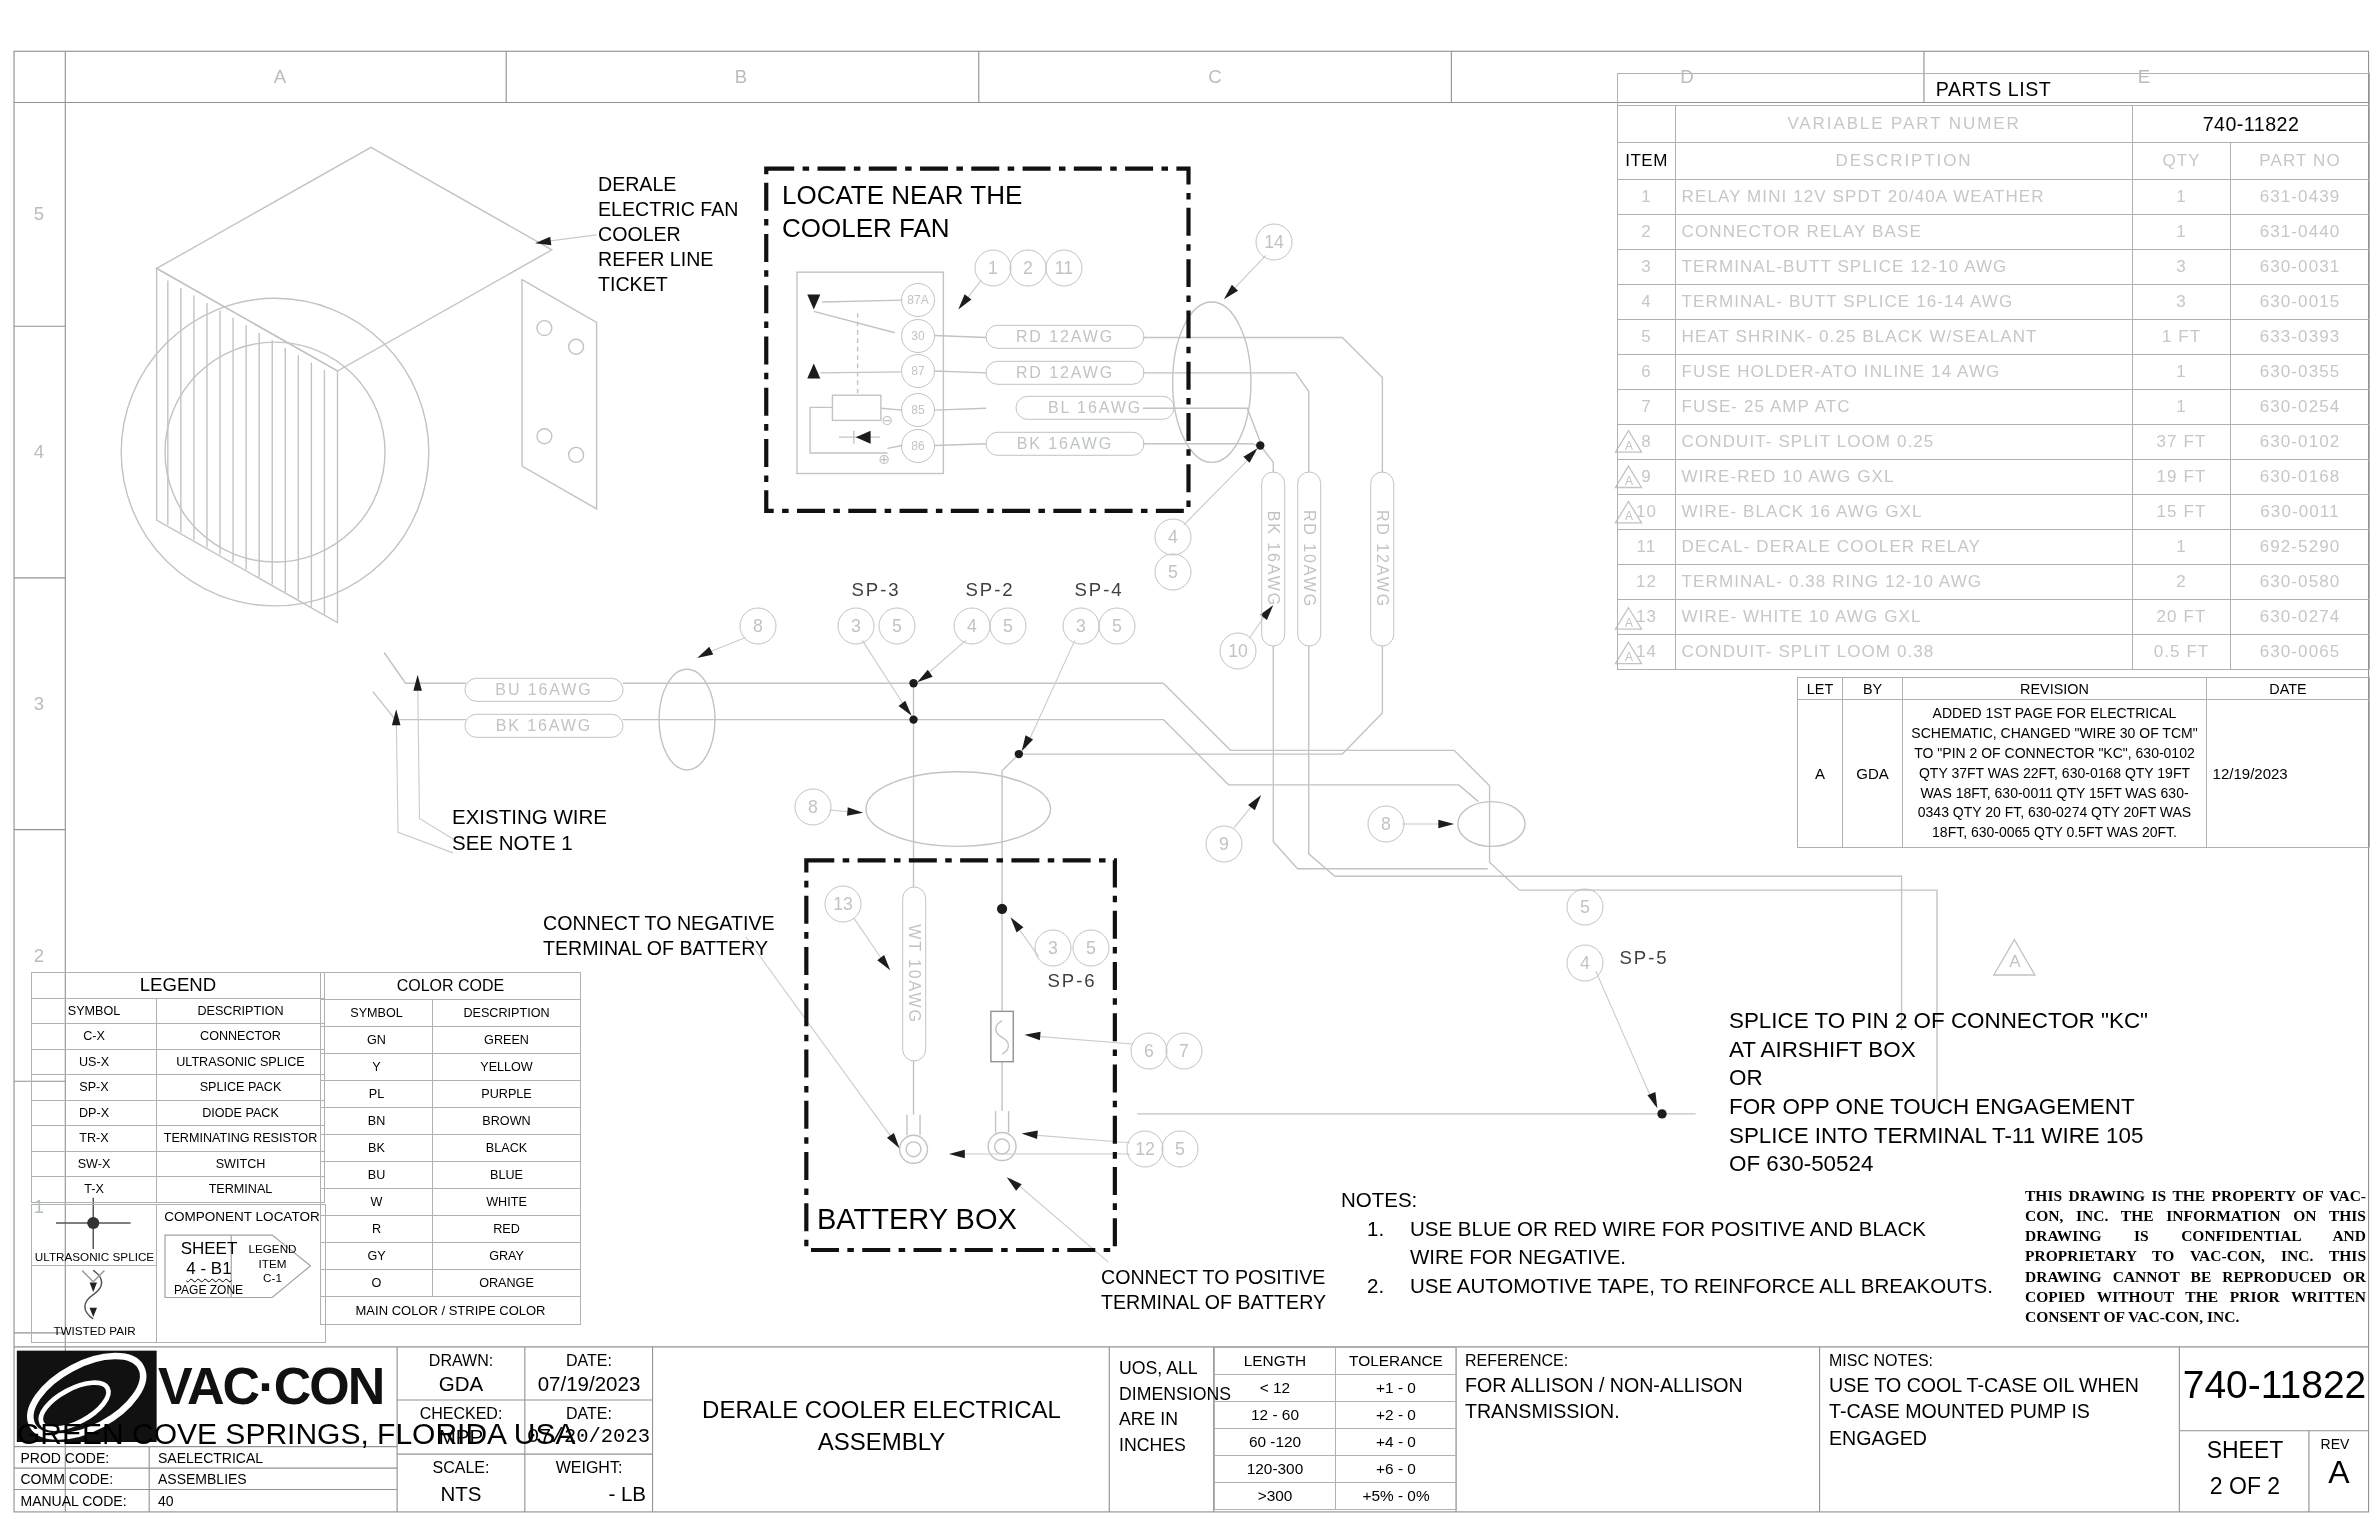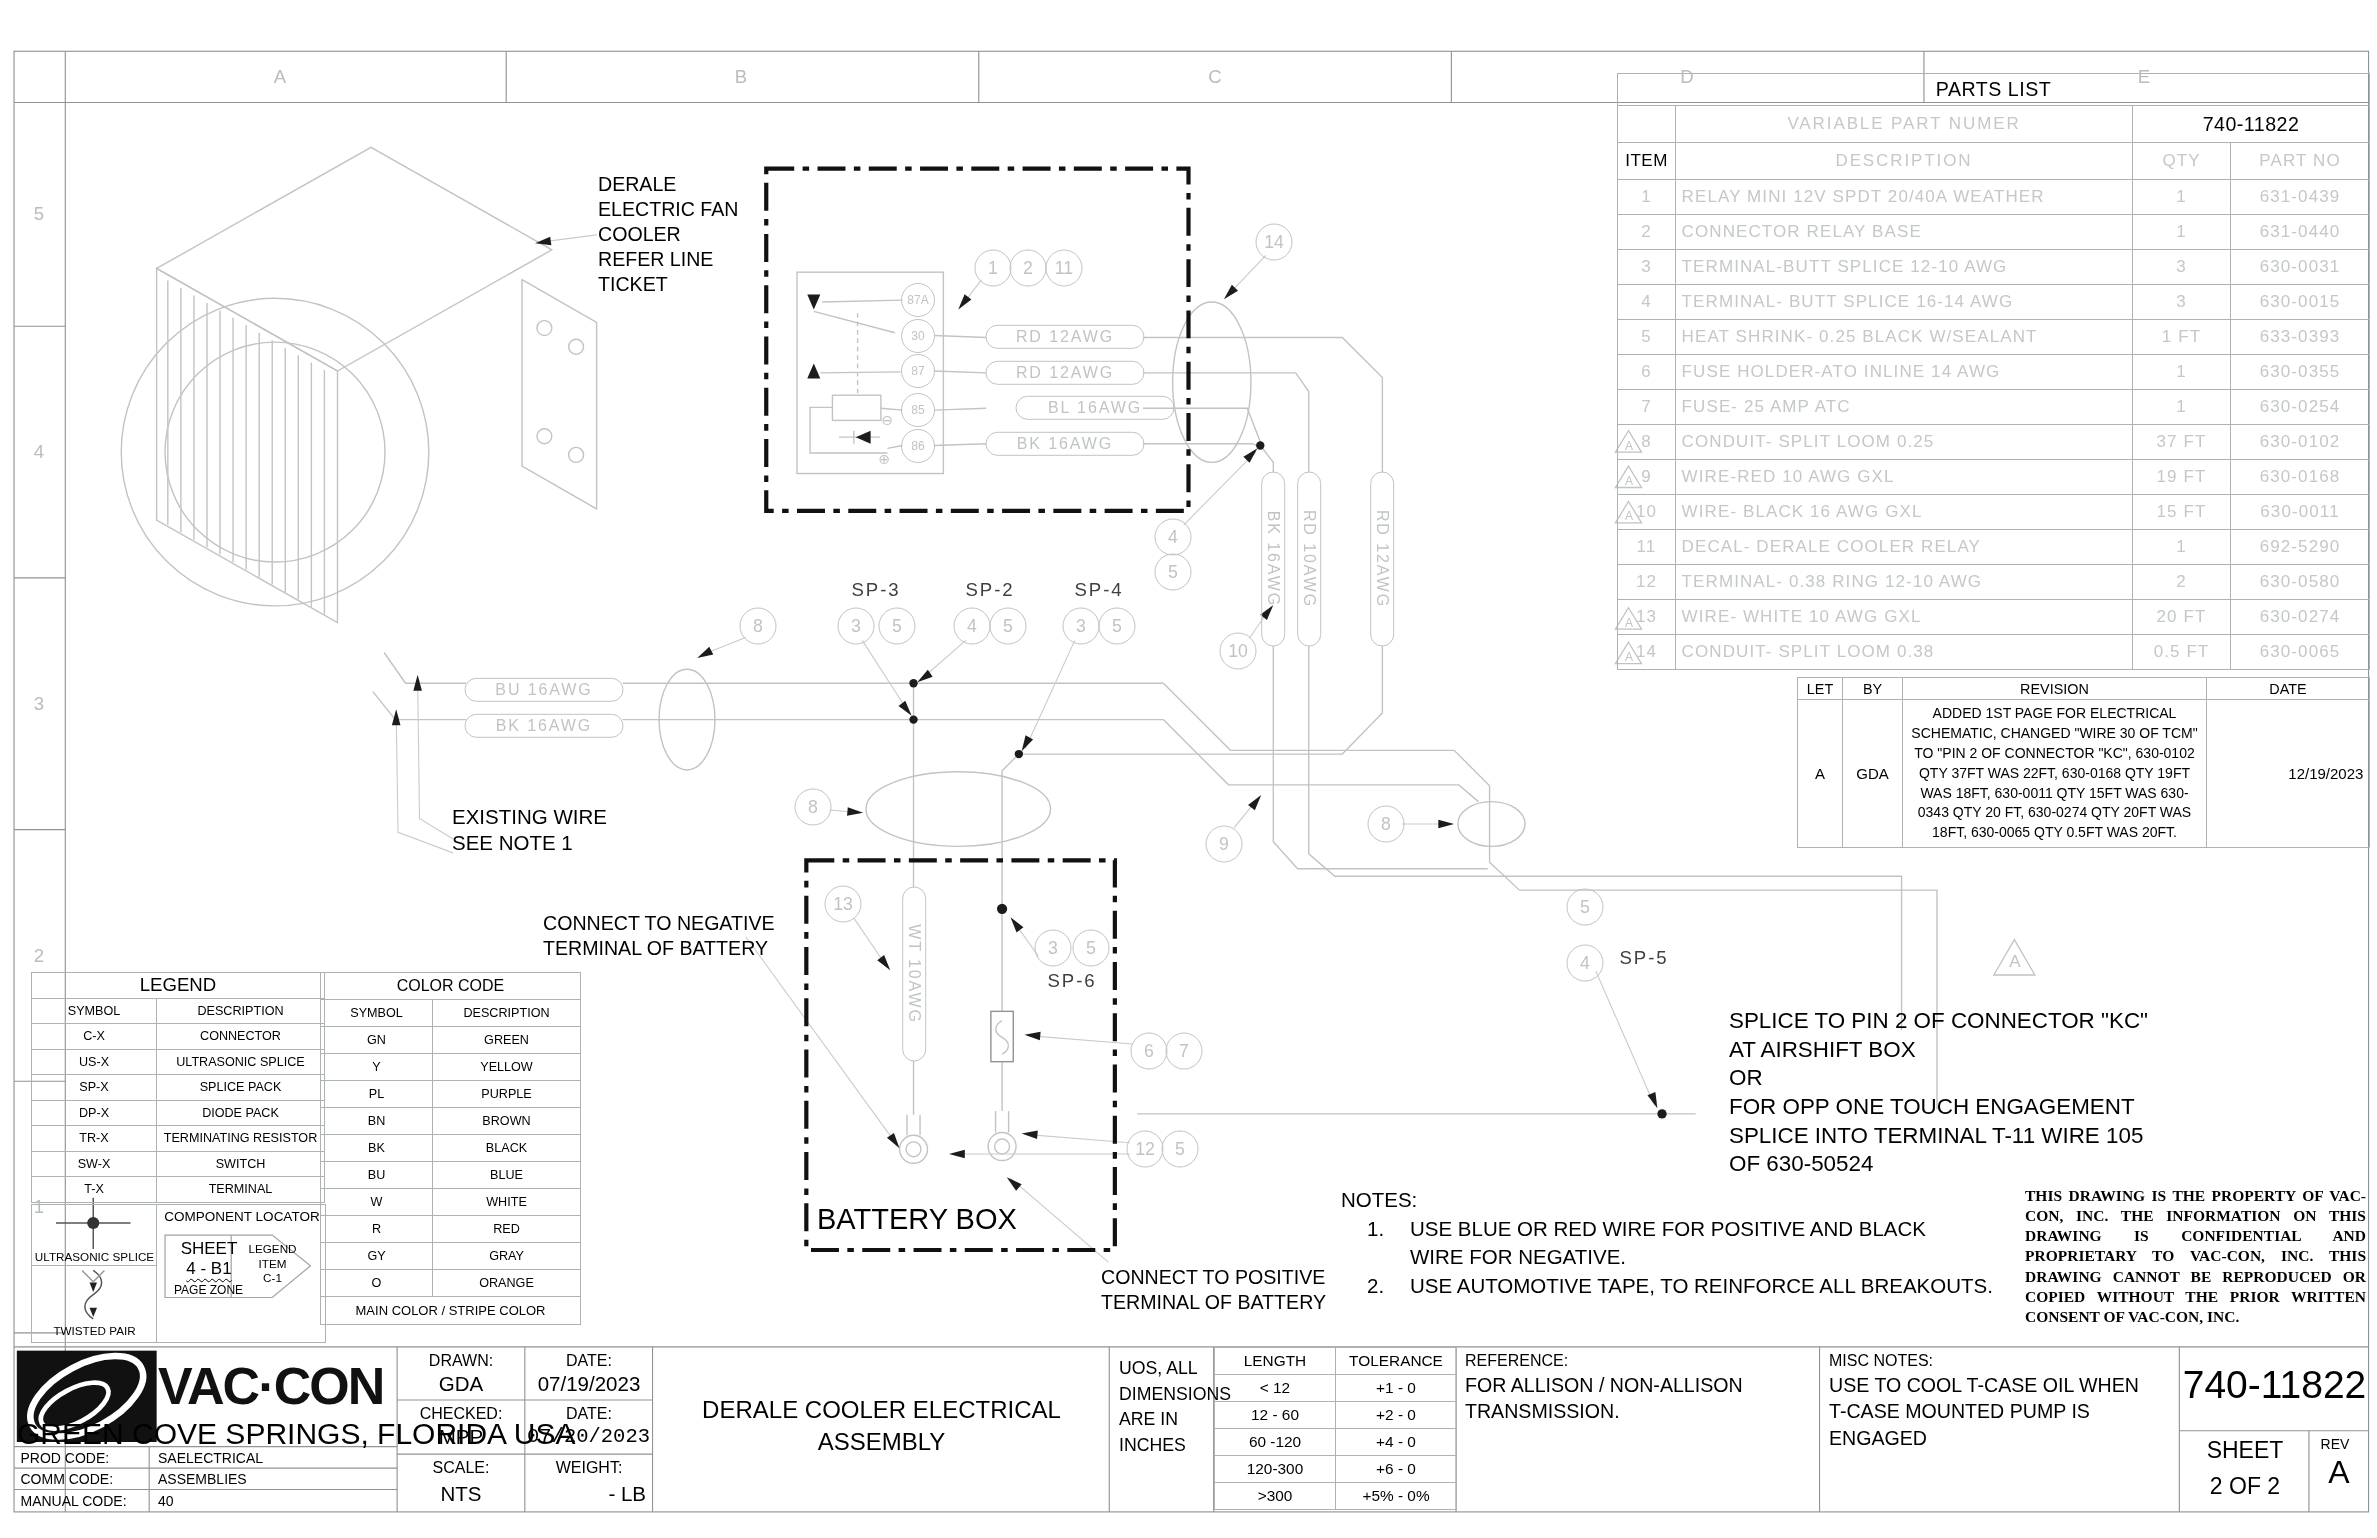--- a/index.html
+++ b/index.html
@@ -379,21 +379,21 @@
       <tr style="height:22.4px">
     <th>LET</th>
     <th>BY</th>
     <th>REVISION</th>
     <th>DATE</th>
   </tr>
   <tr style="height:127px">
     <td style="text-align:center;font-size:15px;">A</td>
     <td style="text-align:center;font-size:15px;">GDA</td>
     <td class="revtxt">ADDED 1ST PAGE FOR ELECTRICAL SCHEMATIC, CHANGED "WIRE 30 OF TCM" TO "PIN 2 OF CONNECTOR "KC", 630-0102 QTY 37FT WAS 22FT, 630-0168 QTY 19FT WAS 18FT, 630-0011 QTY 15FT WAS 630-0343 QTY 20 FT, 630-0274 QTY 20FT WAS 18FT, 630-0065 QTY 0.5FT WAS 20FT.</td>
-    <td style="text-align:right;font-size:15px;">12/19/2023</td>
+    <td style="text-align:left;font-size:15px;">12/19/2023</td>
   </tr>
 </tbody>
   </table>
 
 <table id="legend-table" class="abs" style="left:31px;top:972px;">
   <colgroup>
       <col style="width:125px">
       <col style="width:168px">
     </colgroup>
   <tbody>
@@ -659,20 +659,22 @@
     <div class="sp abs" style="left: 876px; top: 590px; transform: translate(-50%, -50%);">SP-3</div>
     <div class="sp abs" style="left: 990px; top: 590px; transform: translate(-50%, -50%);">SP-2</div>
     <div class="sp abs" style="left: 1099px; top: 590px; transform: translate(-50%, -50%);">SP-4</div>
     <div class="sp abs" style="left: 1072px; top: 981px; transform: translate(-50%, -50%);">SP-6</div>
     <div class="sp abs" style="left: 1644px; top: 958px; transform: translate(-50%, -50%);">SP-5</div>
     <div class="ann" style="position: absolute; left: 598px; top: 172px; font-size: 19.6px;">DERALE
 ELECTRIC FAN
 COOLER
 REFER LINE
 TICKET</div>
+    <div class="ann" style="position: absolute; left: 782px; top: 179px; font-size: 26px;">LOCATE NEAR THE
+COOLER FAN</div>
     <div class="ann" style="position: absolute; left: 452px; top: 804px; font-size: 20.5px;">EXISTING WIRE
 SEE NOTE 1</div>
     <div class="ann" style="position: absolute; left: 543px; top: 911px; font-size: 19.6px;">CONNECT TO NEGATIVE
 TERMINAL OF BATTERY</div>
     <div class="ann" style="position: absolute; left: 817px; top: 1201px; font-size: 29px;">BATTERY BOX</div>
     <div class="ann" style="position: absolute; left: 1101px; top: 1265px; font-size: 19.6px;">CONNECT TO POSITIVE
 TERMINAL OF BATTERY</div>
     <div class="ann" style="position: absolute; left: 1729px; top: 1007px; font-size: 22.4px;">SPLICE TO PIN 2 OF CONNECTOR "KC"
 AT AIRSHIFT BOX
 OR

